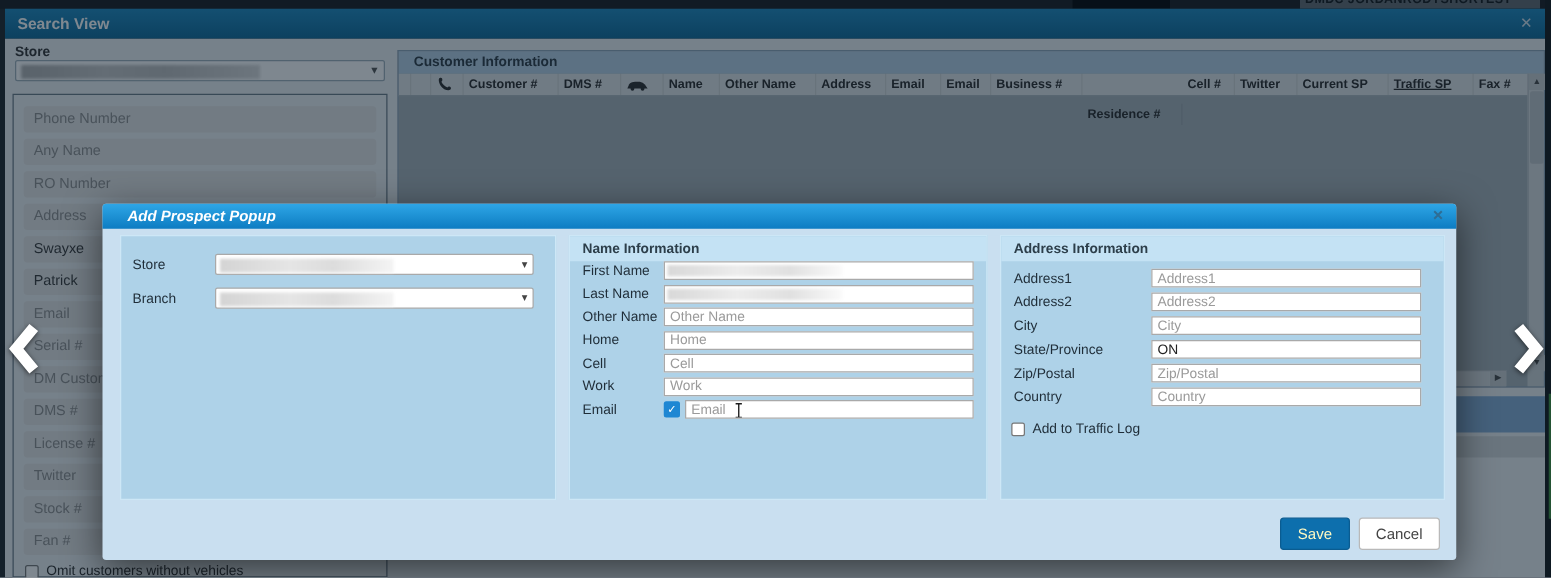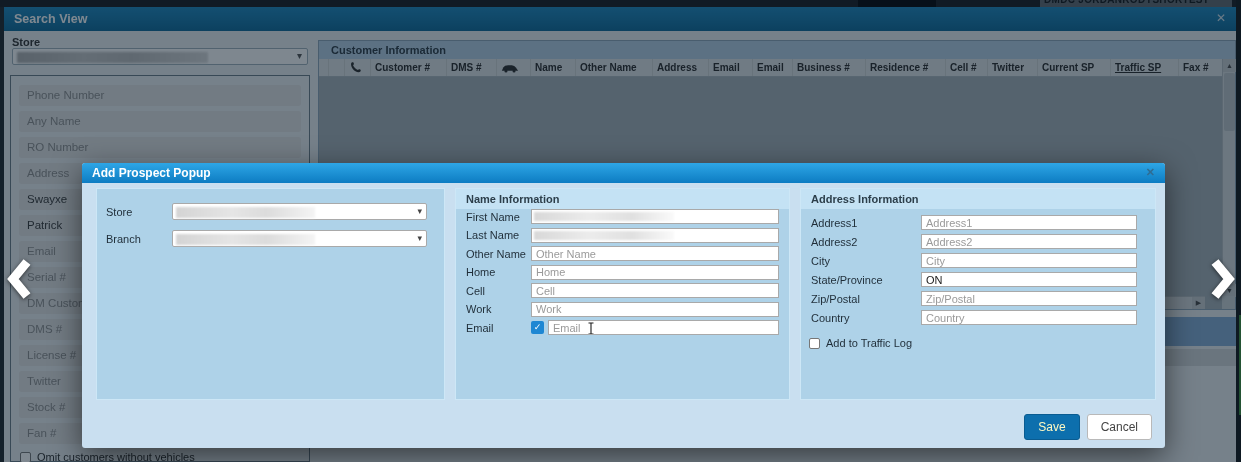--- a/index.html
+++ b/index.html
@@ -65,21 +65,21 @@
   .nav-chevron { position:absolute; z-index:60; width:28px; height:42px; cursor:pointer;
     filter:drop-shadow(0 1px 2px rgba(0,0,0,.6)); }
   .nav-chevron.left  { left:6px;   top:258px; }
   .nav-chevron.right { left:1208px; top:258px; }
 
   
   .modal { position:absolute; left:82px; top:163px; width:1083px; height:285px; z-index:70;
     background:#c9dff0; border-radius:3px; box-shadow:0 8px 30px rgba(0,0,0,.55); }
   .m-header { height:20px; background:linear-gradient(#2ea6e6,#0d7cc2); border-radius:3px 3px 0 0;
     display:flex; align-items:center; }
-  .m-header .m-title { color:#fff; font-size:12px; font-weight:bold; padding-left:10px; }
+  .m-header .m-title { color:#fff; font-size:12px; font-weight:bold; padding-left:20px;font-style:italic; }
   .m-close { position:absolute; right:10px; top:3px; color:#2f6d94; font-size:11px; font-weight:bold; cursor:pointer; }
 
   .sec { position:absolute; top:25px; height:212px; background:#aed2e8; border:1px solid #cde7f6; overflow:hidden; }
   .sec-store { left:14px;  width:349px; }
   .sec-name  { left:373px; width:335px; }
   .sec-addr  { left:718px; width:356px; }
   .sec-hd { height:20px; line-height:20px; background:#c4e2f4; padding:0 10px; font-size:11px; font-weight:bold; color:#2c3e4a; }
 
   .srow { display:flex; align-items:center; margin:10px 17px 6px 9px; }
   .srow:first-of-type { margin-top:14px; }
@@ -250,21 +250,21 @@
             <span class="thlbl">Email</span>
           </div>
           <div class="th" style="width: 40px;">
 
             <span class="thlbl">Email</span>
           </div>
           <div class="th" style="width: 73px;">
 
             <span class="thlbl">Business #</span>
           </div>
-          <div class="th" style="width: 80px;">
+          <div class="th" style="width: 80px; margin-top: 24px;">
 
             <span class="thlbl">Residence #</span>
           </div>
           <div class="th" style="width: 42px;">
 
             <span class="thlbl">Cell #</span>
           </div>
           <div class="th" style="width: 50px;">
 
             <span class="thlbl">Twitter</span>

